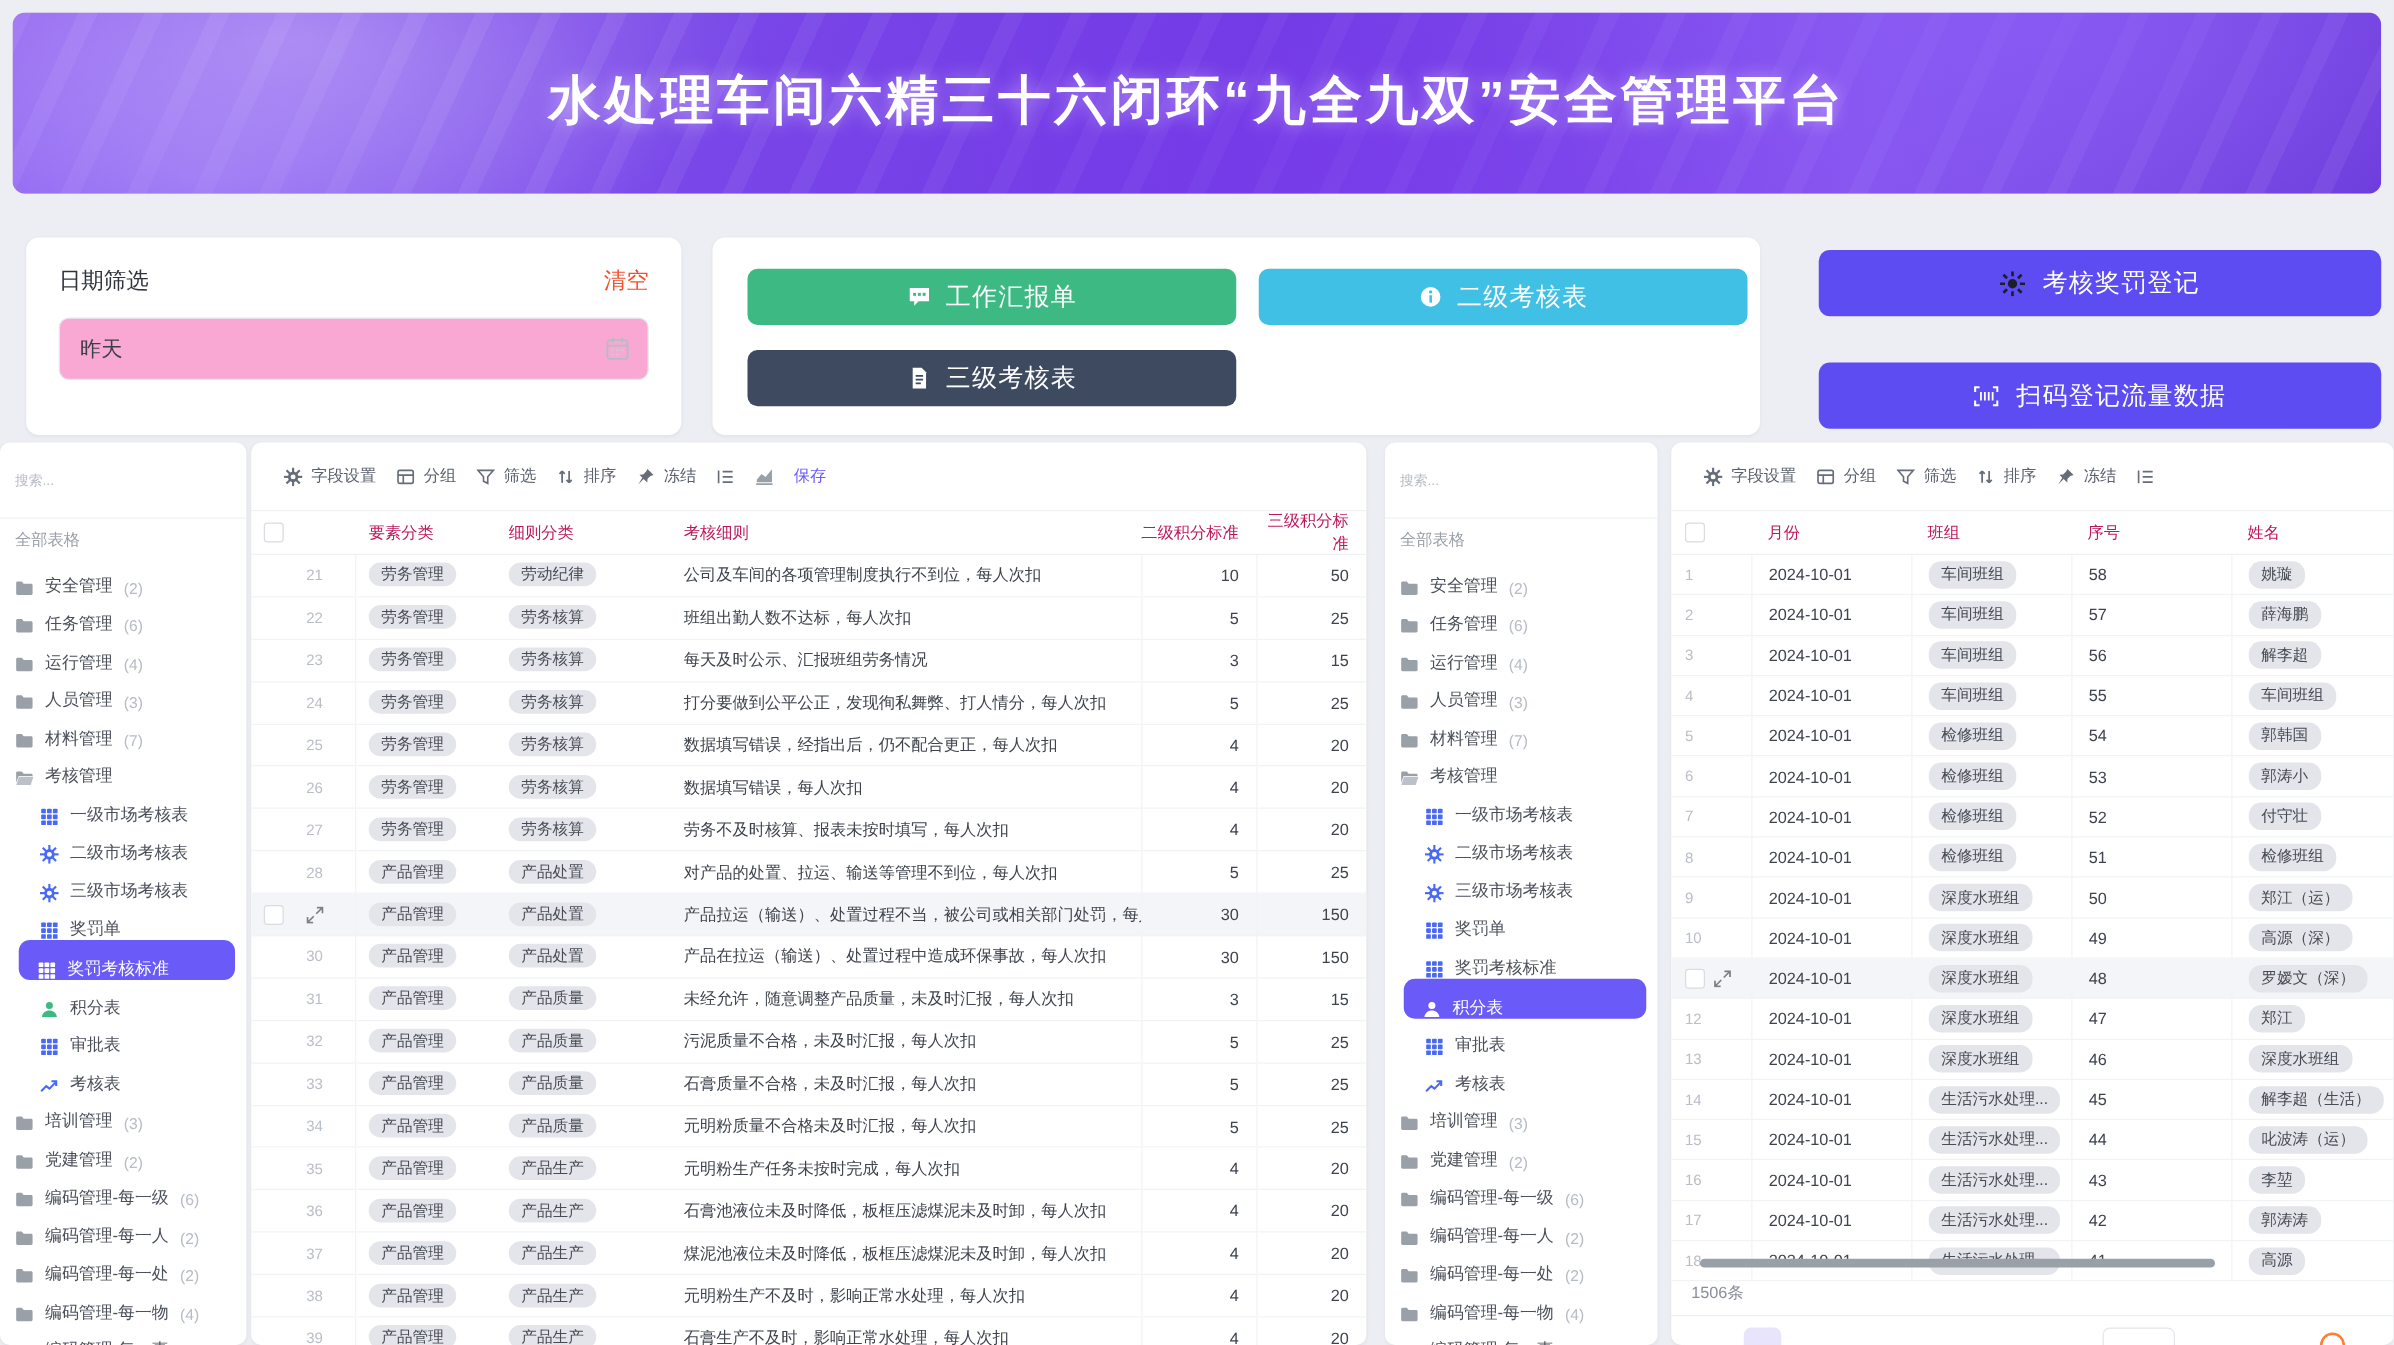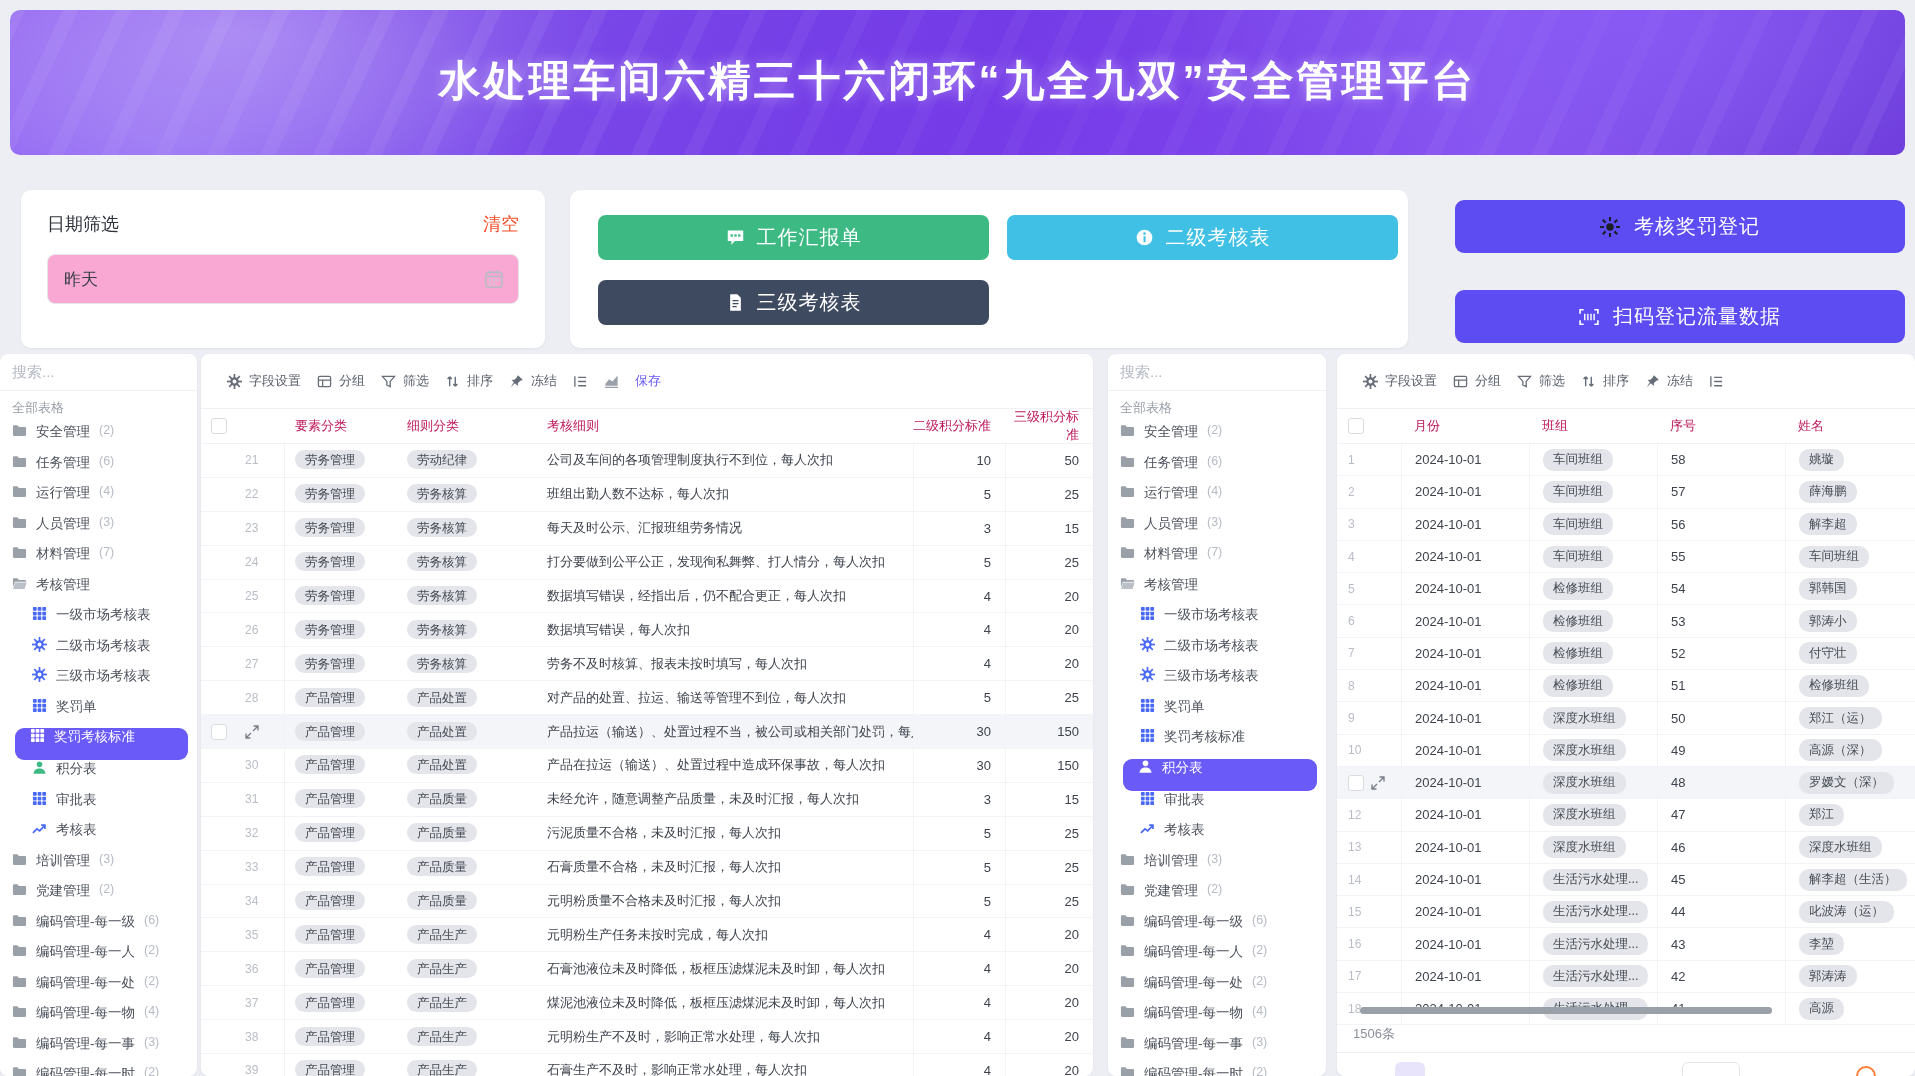--- a/index.html
+++ b/index.html
@@ -37,23 +37,23 @@
 
   
   .sbtn{position:absolute;left:1455px;width:450px;height:53px;border-radius:9px;background:#5c4cf2;color:#fff;border:none;
     display:flex;align-items:center;justify-content:center;gap:14px;font-size:20px;cursor:pointer;font-family:inherit;letter-spacing:1px;}
   .sbtn svg{width:20px;height:20px;display:block;}
 
   
   .tree-panel{position:absolute;top:354px;height:722px;background:#fff;border-radius:8px;overflow:hidden;box-shadow:0 1px 3px rgba(30,34,60,.05);}
   .tree-left{left:0;width:197px;}
   .tree-right{left:1108px;width:218px;}
-  .tree-search{height:36px;display:flex;align-items:center;padding:0 12px;color:#b6bbc4;font-size:15px;border-bottom:1px solid #f0f1f4;cursor:text;}
+  .tree-search{height:36px;display:flex;align-items:center;padding:12px 12px;color:#b6bbc4;font-size:11px;border-bottom:1px solid #f0f1f4;cursor:text;}
   .tree-all{height:30px;display:flex;align-items:center;padding:0 12px;color:#9aa0a8;font-size:13px;margin-top:2px;}
-  .titem{height:30.5px;display:flex;align-items:flex-start;gap:9px;padding:0 6px 0 12px;font-size:13.5px;color:#4b505a;cursor:pointer;white-space:nowrap;}
+  .titem{height:30.5px;display:flex;align-items:flex-end;gap:9px;padding:0 6px 0 12px;font-size:13.5px;color:#4b505a;cursor:pointer;white-space:nowrap;}
   .titem .cnt{color:#b6bbc4;font-size:12.5px;}
   .titem.child{padding-left:32px;}
   .titem.sel{background:#6a5af8;color:#fff;border-radius:9px;margin:0 9px 0 15px;padding-left:15px;height:32px;}
   .ticon{display:flex;}
   .ticon svg{width:15px;height:15px;display:block;}
 
   
   .tpanel{position:absolute;top:354px;height:722px;background:#fff;border-radius:8px;overflow:hidden;box-shadow:0 1px 3px rgba(30,34,60,.05);}
   .tpanel.mid{left:201px;width:892px;}
   .tpanel.rt{left:1337px;width:578px;}

